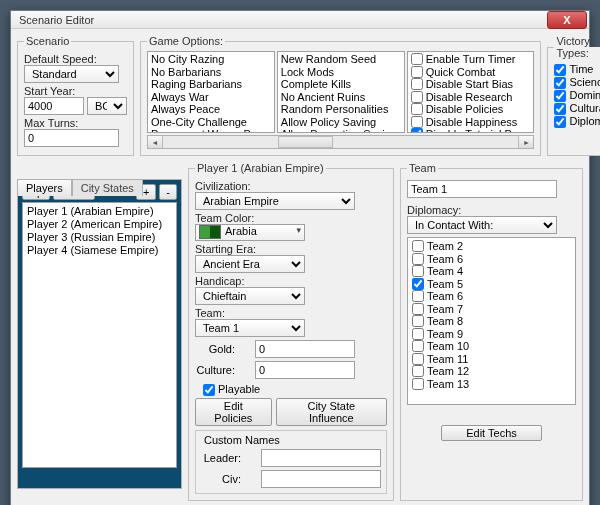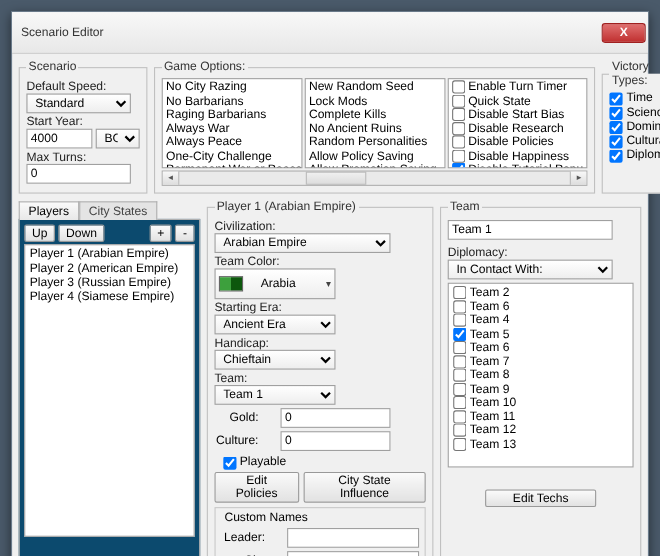--- a/index.html
+++ b/index.html
@@ -1,18 +1,18 @@
 <!DOCTYPE html>
 <html><head>
 <meta charset="utf-8">
 <style>
 * { box-sizing: border-box; margin: 0; padding: 0; font-family: "Segoe UI", Tahoma, sans-serif; font-size: 11px; }
 body { background: #4a5a6a; display: flex; justify-content: center; align-items: flex-start; padding: 10px; }
 .window { width: 580px; background: #f0f0f0; border: 1px solid #6a7a8a; box-shadow: 0 3px 10px rgba(0,0,0,0.5); }
-.titlebar { height: 38px; background: linear-gradient(#f8f8f8,#e8e8e8); display: flex; align-items: center; padding: 0 2px; border-bottom: 1px solid #ccc; }
+.titlebar { height: 18px; background: linear-gradient(#f8f8f8,#e8e8e8); display: flex; align-items: center; padding: 0 2px; border-bottom: 1px solid #ccc; }
 .titlebar .title { flex: 1; padding-left: 6px; color: #333; }
 .close-btn { width: 40px; height: 18px; background: linear-gradient(#e07070,#c03030); border: 1px solid #a02020; border-radius: 3px; display: flex; align-items: center; justify-content: center; color: #fff; font-weight: bold; font-size: 10px; cursor: pointer; }
 .content { padding: 6px; }
 .row { display: flex; gap: 6px; }
 
 fieldset { border: 1px solid #c0c0c0; padding: 4px 6px 6px; background: #f0f0f0; }
 legend { font-size: 11px; padding: 0 2px; color: #333; }
 
 .top-left { width: 115px; }
 .top-mid { flex: 1; }
@@ -34,34 +34,34 @@
 .scroll-track::before, .scroll-track::after { content: '◄'; position: absolute; width: 14px; height: 12px; background: linear-gradient(#f8f8f8,#ddd); border-right: 1px solid #bbb; display: flex; align-items: center; justify-content: center; font-size: 7px; color: #555; }
 .scroll-track::after { content: '►'; right: 0; border-right: none; border-left: 1px solid #bbb; }
 .scroll-thumb { position: absolute; left: 130px; width: 55px; height: 12px; background: linear-gradient(#f0f0f0,#ddd); border: 1px solid #bbb; top: 0; }
 
 .bottom { display: flex; gap: 6px; margin-top: 6px; }
 .bot-left { width: 165px; }
 .bot-mid { width: 195px; }
 .bot-right { flex: 1; }
 
 .tabs { display: flex; }
-.tab { padding: 2px 8px; border: 1px solid #b0b0b0; background: linear-gradient(#fafafa,#e8e8e8); border-bottom: none; position: relative; top: 1px; }
+.tab { padding: 2px 8px; border: 1px solid #b0b0b0; background: linear-gradient(#fafafa,#e8e8e8); border-bottom: none; position: relative; top: 17px; }
 .tab.inactive { background: #e4e4e4; color: #444; }
 .tab-body { border: 1px solid #b0b0b0; background: #0c4a6e; padding: 4px; height: 310px; }
 
 .btnbar { display: flex; gap: 3px; margin-bottom: 2px; }
 .btn { background: linear-gradient(#fafafa,#e2e2e2); border: 1px solid #999; padding: 1px 8px; cursor: pointer; border-radius: 2px; text-align: center; }
 .btn.sm { padding: 1px 6px; }
 .plist { background: #fff; border: 1px solid #a0a0a0; height: 266px; padding: 2px 4px; }
 .plist div { line-height: 13px; }
 
 .color-sw { display: inline-flex; width: 22px; height: 14px; border: 1px solid #666; vertical-align: middle; }
 .color-sw span:first-child { flex: 1; background: #3da03d; }
 .color-sw span:last-child { flex: 1; background: #0d570d; }
-.tc-sel { width: 110px; border: 1px solid #a0a0a0; height: 28px; background: linear-gradient(#fff,#eee); display: inline-flex; align-items: center; padding: 0 3px; gap: 16px; position: relative; }
+.tc-sel { width: 110px; border: 1px solid #a0a0a0; height: 17px; background: linear-gradient(#fff,#eee); display: inline-flex; align-items: flex-start; padding: 0 3px; gap: 4px; position: relative; }
 .tc-sel::after { content: '▾'; position: absolute; right: 3px; color: #444; font-size: 9px; }
 
 .fldrow { display: flex; align-items: center; gap: 20px; margin-top: 3px; }
 .fldrow .flbl { width: 40px; text-align: right; }
 
 .subgroup { border: 1px solid #c8c8c8; padding: 3px 5px 5px; margin-top: 4px; }
 .subgroup .sglegend { font-size: 11px; margin-top: -10px; background: #f0f0f0; display: inline-block; padding: 0 3px; }
 
 .teambox { background: #fff; border: 1px solid #a0a0a0; height: 168px; padding: 2px 4px; margin-top: 3px; overflow: hidden; }
 .teambox .chk { line-height: 12.5px; }
@@ -113,21 +113,21 @@
               <div>Allow Policy Saving</div>
               <div>Allow Promotion Saving</div>
             </div>
           <div class="listbox" id="g3">
               <div class="chk">
                 <input type="checkbox" style="">
                 <span>Enable Turn Timer</span>
               </div>
               <div class="chk">
                 <input type="checkbox" style="">
-                <span>Quick State</span>
+                <span>Quick Combat</span>
               </div>
               <div class="chk">
                 <input type="checkbox" style="">
                 <span>Disable Start Bias</span>
               </div>
               <div class="chk">
                 <input type="checkbox" style="">
                 <span>Disable Research</span>
               </div>
               <div class="chk">

